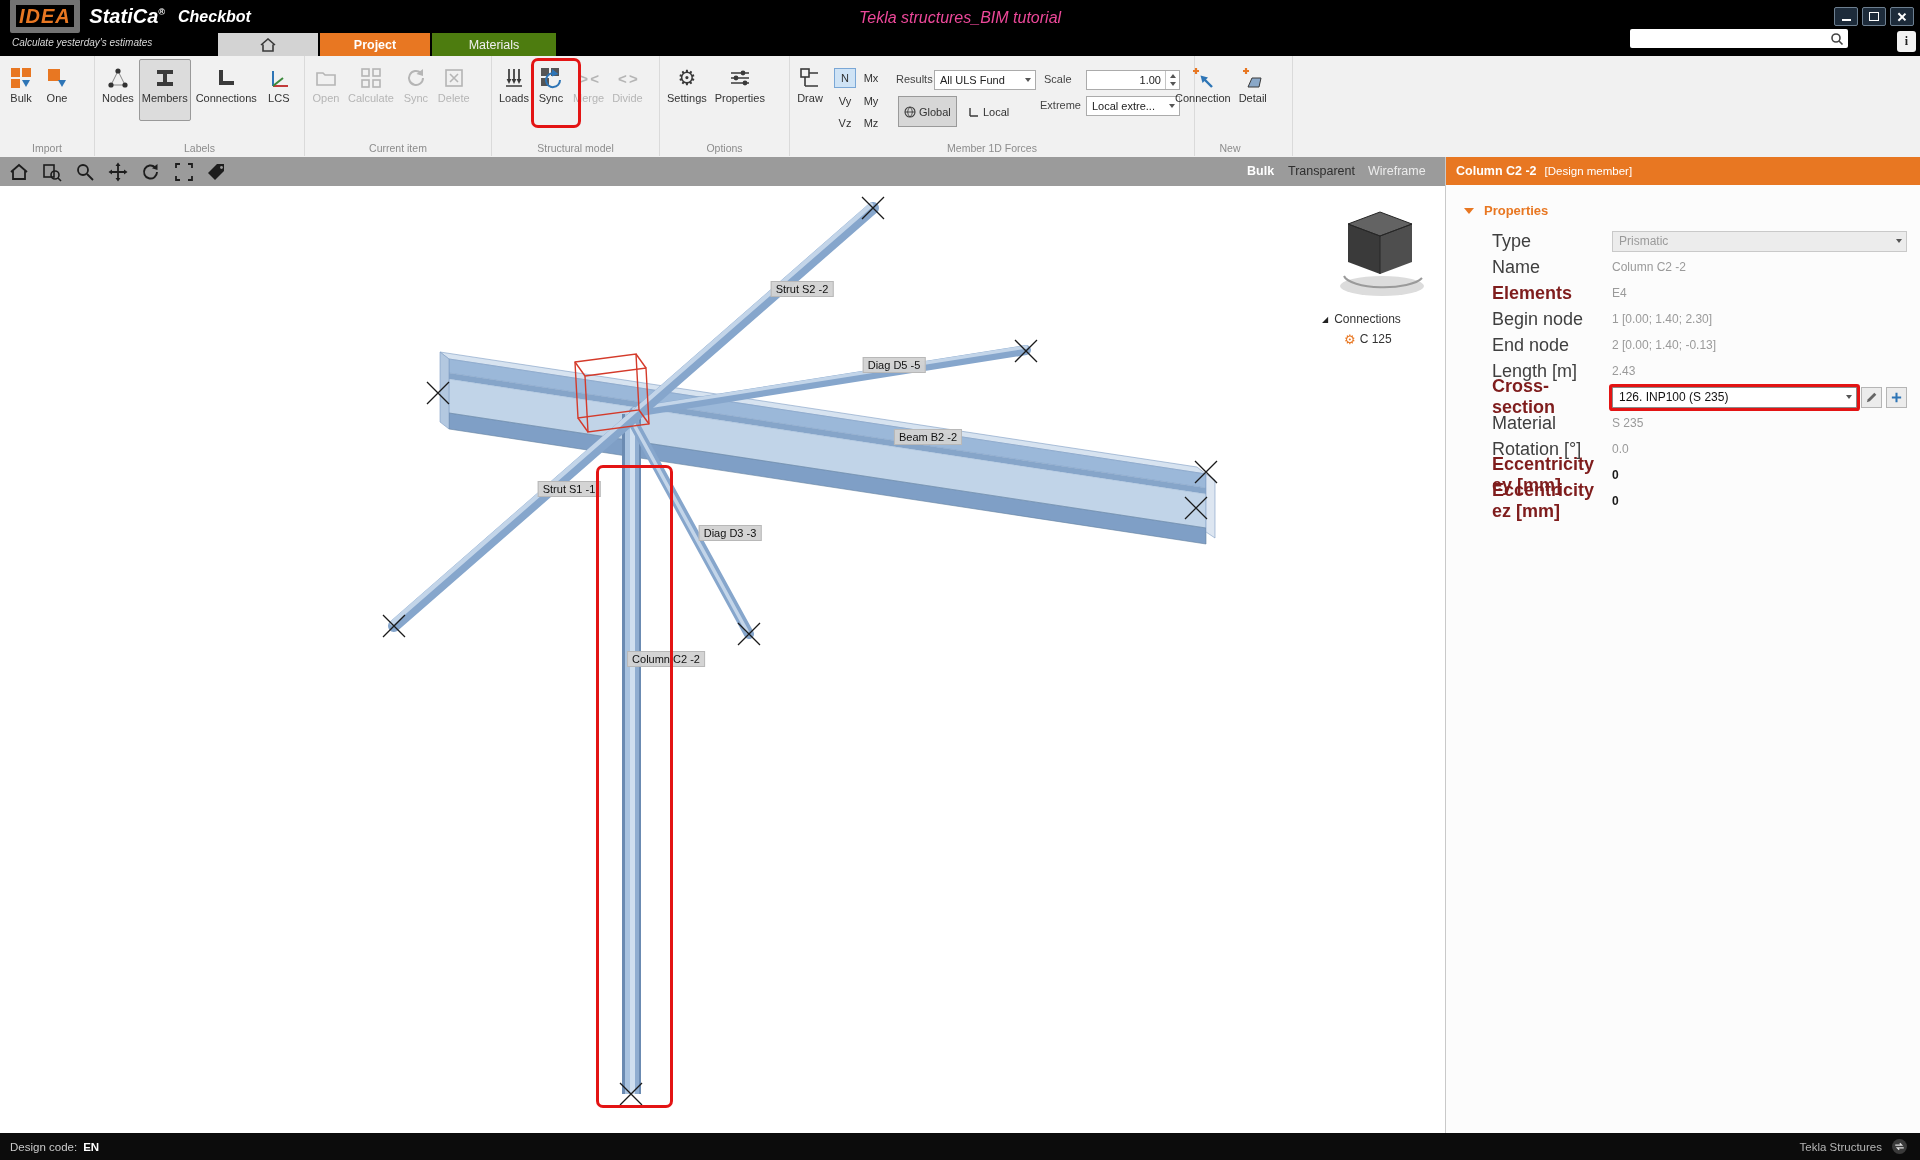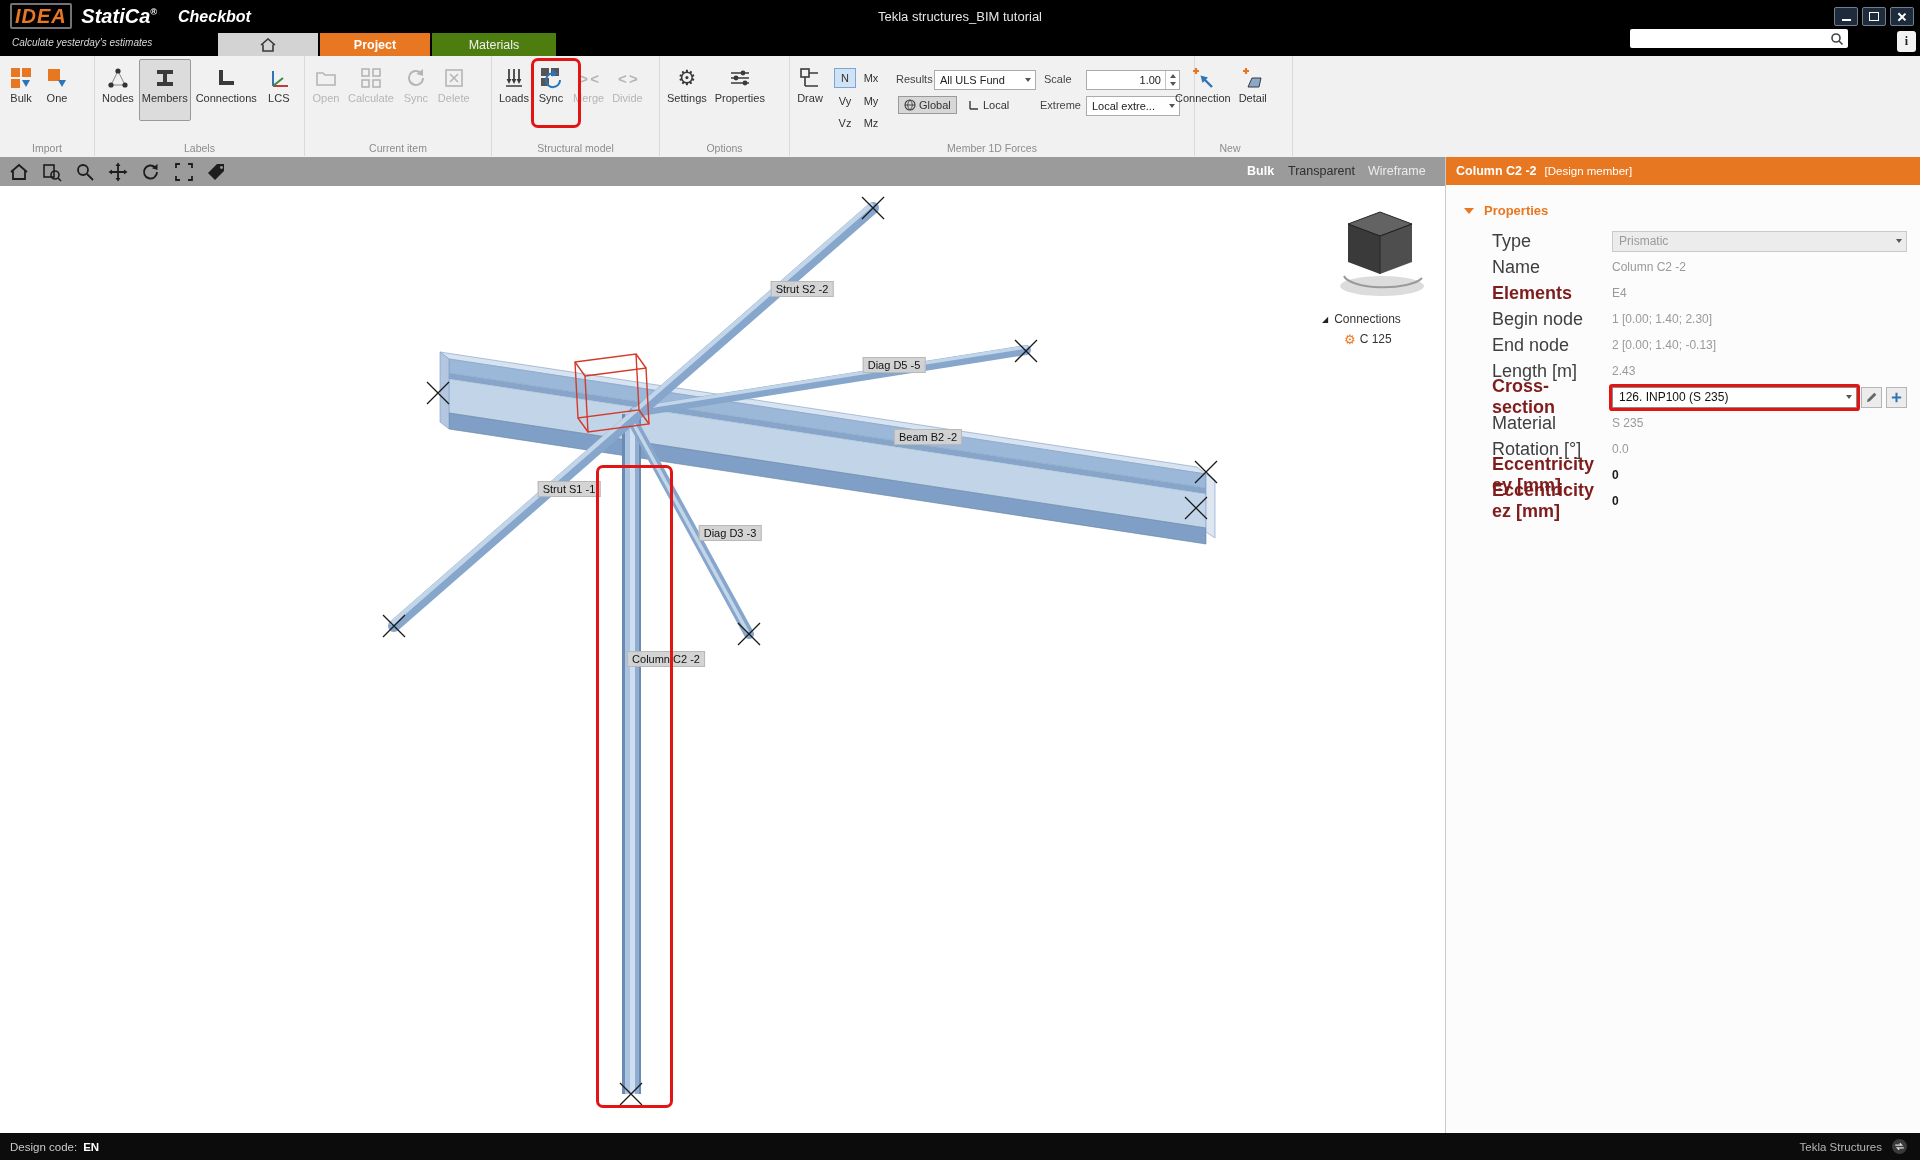--- a/index.html
+++ b/index.html
@@ -2,26 +2,26 @@
 <html><head>
 <meta charset="utf-8">
 <style>
   html,body{margin:0;padding:0;background:#444;}
   .app{position:relative;width:1920px;height:1160px;background:#fff;overflow:hidden;
        font-family:"Liberation Sans",sans-serif;-webkit-font-smoothing:antialiased;}
 
   
   .titlebar{position:absolute;top:0;left:0;width:1920px;height:56px;background:#000;}
   .logo{position:absolute;left:10px;top:5px;font-style:italic;font-weight:bold;font-size:20px;white-space:nowrap;}
-  .logo-idea{color:#e87722;letter-spacing:1px;border:2px solid #737373;padding:0 3px;border-radius:2px;}
+  .logo-idea{color:#e87722;letter-spacing:1px;border:6px solid #737373;padding:0 3px;border-radius:2px;}
   .logo-statica{color:#fff;margin-left:4px;}
   .logo-reg{color:#fff;font-size:9px;vertical-align:super;}
   .appname{position:absolute;left:178px;top:8px;color:#fff;font-style:italic;font-weight:bold;font-size:16px;}
   .tagline{position:absolute;left:12px;top:37px;color:#d8d8d8;font-style:italic;font-size:10px;}
-  .wintitle{position:absolute;left:50%;top:9px;transform:translateX(-50%);color:#e5e5e5;font-size:13px;}
+  .wintitle{position:absolute;left:50%;top:9px;transform:translateX(-50%);color:#ec4899;font-size:16px;font-style:italic;}
   .winbtns{position:absolute;right:6px;top:7px;display:flex;gap:4px;}
   .winbtn{width:22px;height:17px;background:#1d2b3a;border:1px solid #6d7f90;border-radius:2px;
           display:flex;align-items:center;justify-content:center;}
   .g-min{width:9px;height:0;border-bottom:2px solid #fff;margin-top:6px;}
   .g-max{width:8px;height:7px;border:1.5px solid #fff;}
   .g-close{position:relative;width:10px;height:10px;}
   .g-close:before,.g-close:after{content:"";position:absolute;left:4px;top:0;width:1.6px;height:10px;background:#fff;}
   .g-close:before{transform:rotate(45deg);} .g-close:after{transform:rotate(-45deg);}
   .searchbox{position:absolute;right:72px;top:29px;width:218px;height:19px;background:#fff;border-radius:2px;
              display:flex;align-items:center;}
@@ -57,21 +57,21 @@
   .combo{position:absolute;background:#fff;border:1px solid #ababab;height:20px;box-sizing:border-box;
          display:flex;align-items:center;padding:0 16px 0 5px;font-size:11px;color:#222;white-space:nowrap;overflow:hidden;}
   .caret{position:absolute;right:4px;top:50%;transform:translateY(-50%);width:0;height:0;
          border-left:3.5px solid transparent;border-right:3.5px solid transparent;border-top:4.5px solid #555;}
   .numinput{position:absolute;background:#fff;border:1px solid #ababab;height:20px;box-sizing:border-box;
             display:flex;align-items:center;justify-content:flex-end;padding-right:18px;font-size:11px;color:#222;}
   .spinner{position:absolute;right:0;top:0;width:13px;height:18px;border-left:1px solid #c5c5c5;
            display:flex;flex-direction:column;align-items:center;justify-content:space-evenly;}
   .tri-up{width:0;height:0;border-left:3px solid transparent;border-right:3px solid transparent;border-bottom:4px solid #555;}
   .tri-dn{width:0;height:0;border-left:3px solid transparent;border-right:3px solid transparent;border-top:4px solid #555;}
-  .minibtn{position:absolute;height:18px;box-sizing:border-box;display:flex;align-items:center;gap:3px;
+  .minibtn{position:absolute;height:31px;box-sizing:border-box;display:flex;align-items:center;gap:3px;
            font-size:11px;color:#333;padding:0 5px;border:1px solid transparent;}
   .minibtn.pressed{background:#d7d7d7;border-color:#9a9a9a;}
 
   
   .vtoolbar{position:absolute;top:157px;left:0;width:1445px;height:29px;background:#9b9b9b;display:flex;align-items:center;}
   .vicon{width:28px;height:22px;margin-left:5px;display:flex;align-items:center;justify-content:center;}
   .vmode{position:absolute;font-size:12.5px;top:7px;}
   .vmode.solid{left:1247px;color:#fff;font-weight:bold;}
   .vmode.transparent{left:1288px;color:#2e2e2e;}
   .vmode.wireframe{left:1368px;color:#ececec;}

